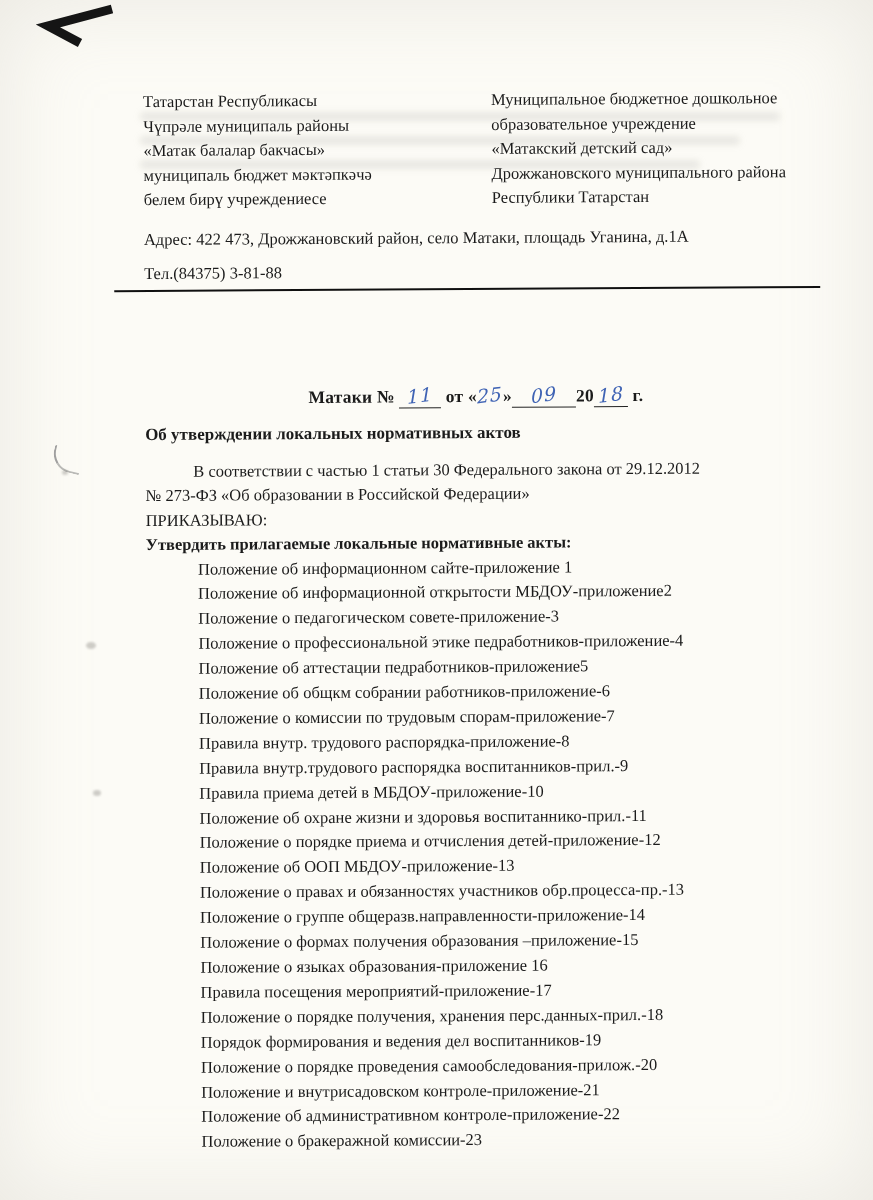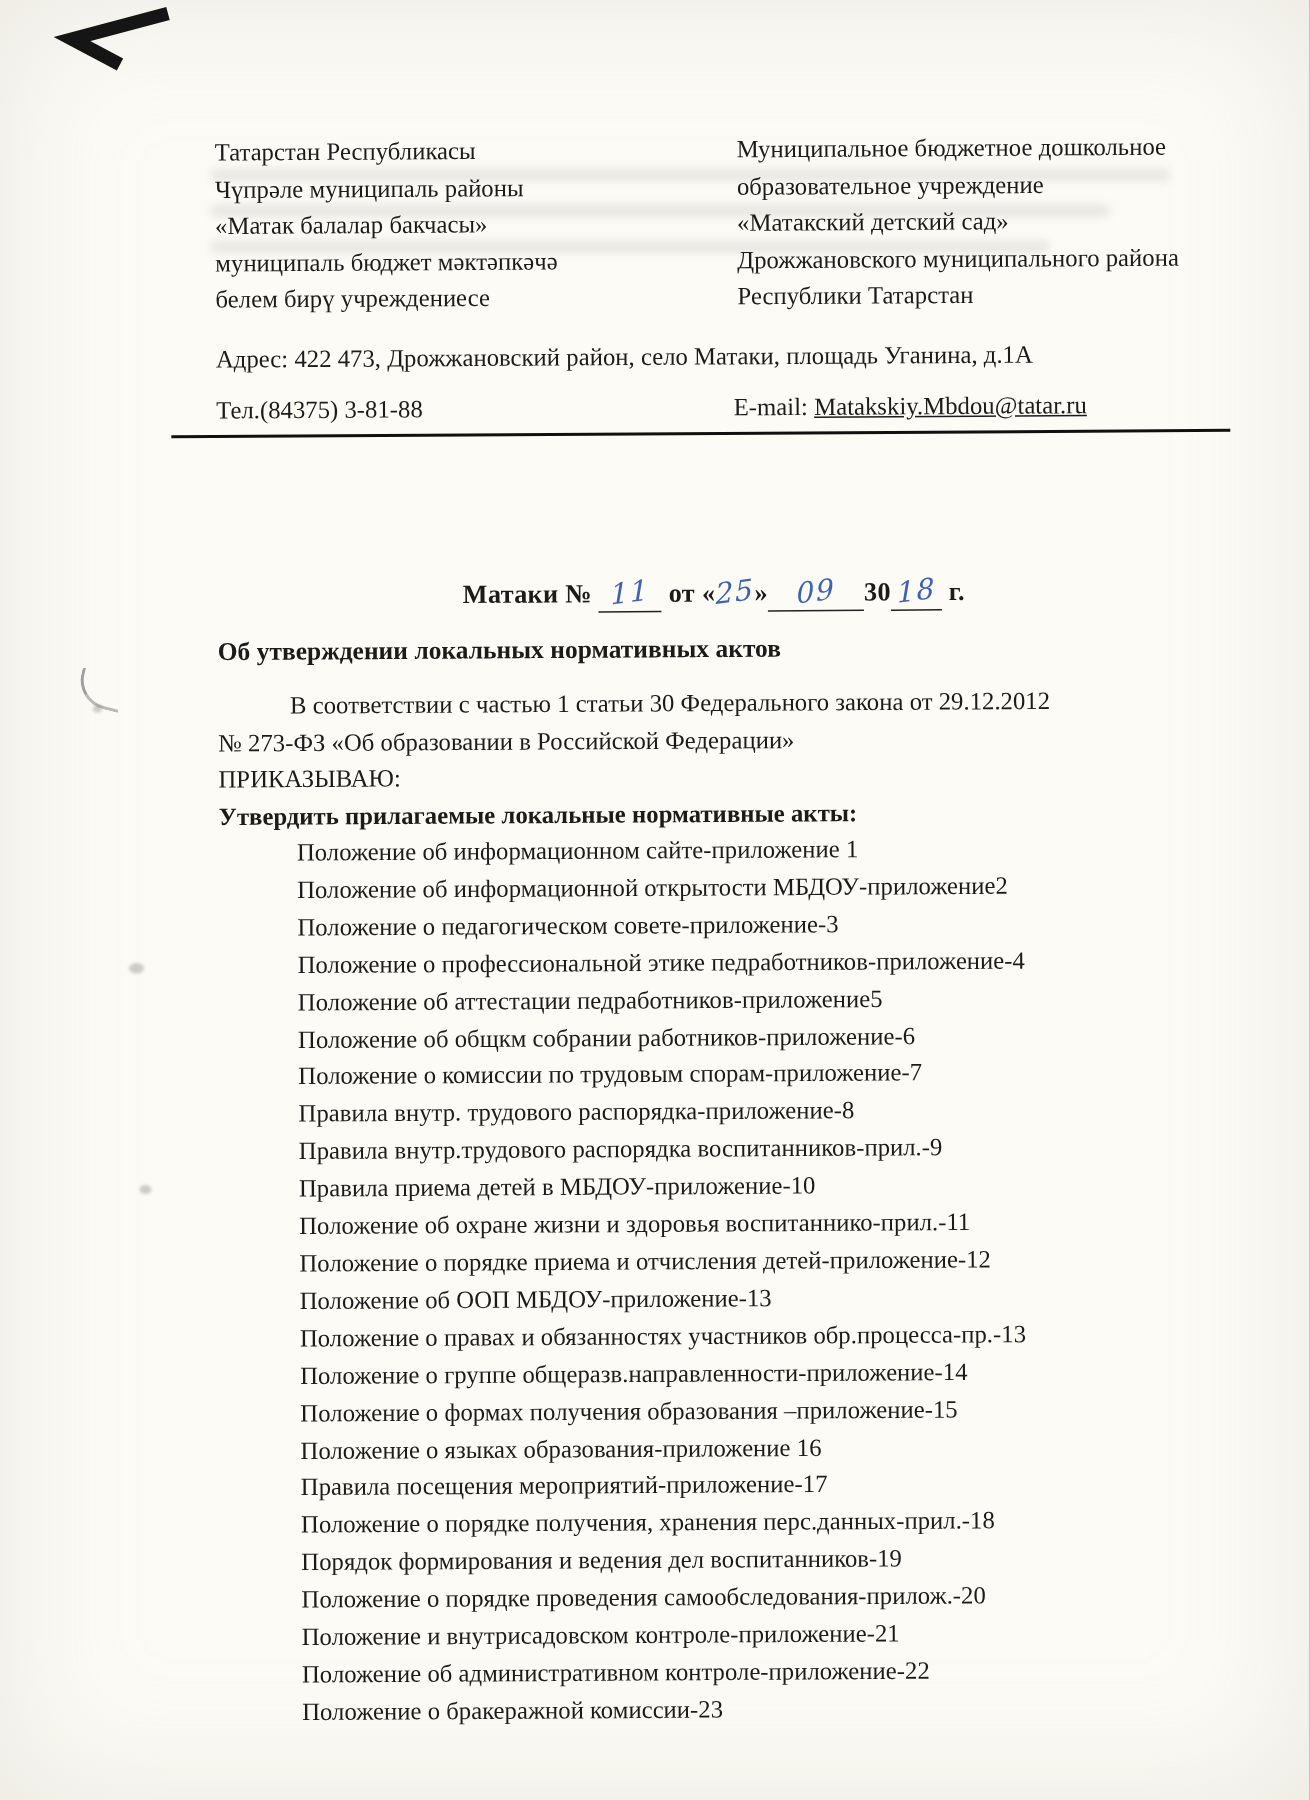--- a/index.html
+++ b/index.html
@@ -138,27 +138,26 @@
         <div class="lh-line">«Матакский детский сад»</div>
         <div class="lh-line">Дрожжановского муниципального района</div>
         <div class="lh-line">Республики Татарстан</div>
       </div>
     </div>
 
     <div class="address-line">Адрес: 422 473, Дрожжановский район, село Матаки, площадь Уганина, д.1А</div>
 
     <div class="contact-row">
       <span class="phone">Тел.(84375) 3-81-88</span>
-      <span><span class="email-label">E-mail: </span><span class="email">Matakskiy.Mbdou@tatar.ru</span></span>
     </div>
 
     <div class="rule"></div>
 
     <div class="order-title">
-      <span>Матаки  № </span><span class="blank w42"><span class="hand">11</span></span><span> от «</span><span class="hand">25</span><span>»</span><span class="blank w64"><span class="hand">09</span></span><span>30</span><span class="blank w34"><span class="hand">18</span></span><span> г.</span>
+      <span>Матаки  № </span><span class="blank w42"><span class="hand">11</span></span><span> от «</span><span class="hand">25</span><span>»</span><span class="blank w64"><span class="hand">09</span></span><span>20</span><span class="blank w34"><span class="hand">18</span></span><span> г.</span>
     </div>
 
     <div class="subject">Об утверждении локальных нормативных актов</div>
 
     <div class="para">
       <div class="l1">В соответствии с частью 1 статьи 30 Федерального закона от 29.12.2012</div>
       <div class="l2">№ 273-ФЗ «Об образовании в Российской Федерации»</div>
       <div class="prikaz">ПРИКАЗЫВАЮ:</div>
       <div class="approve">Утвердить прилагаемые локальные нормативные акты:</div>
     </div>

